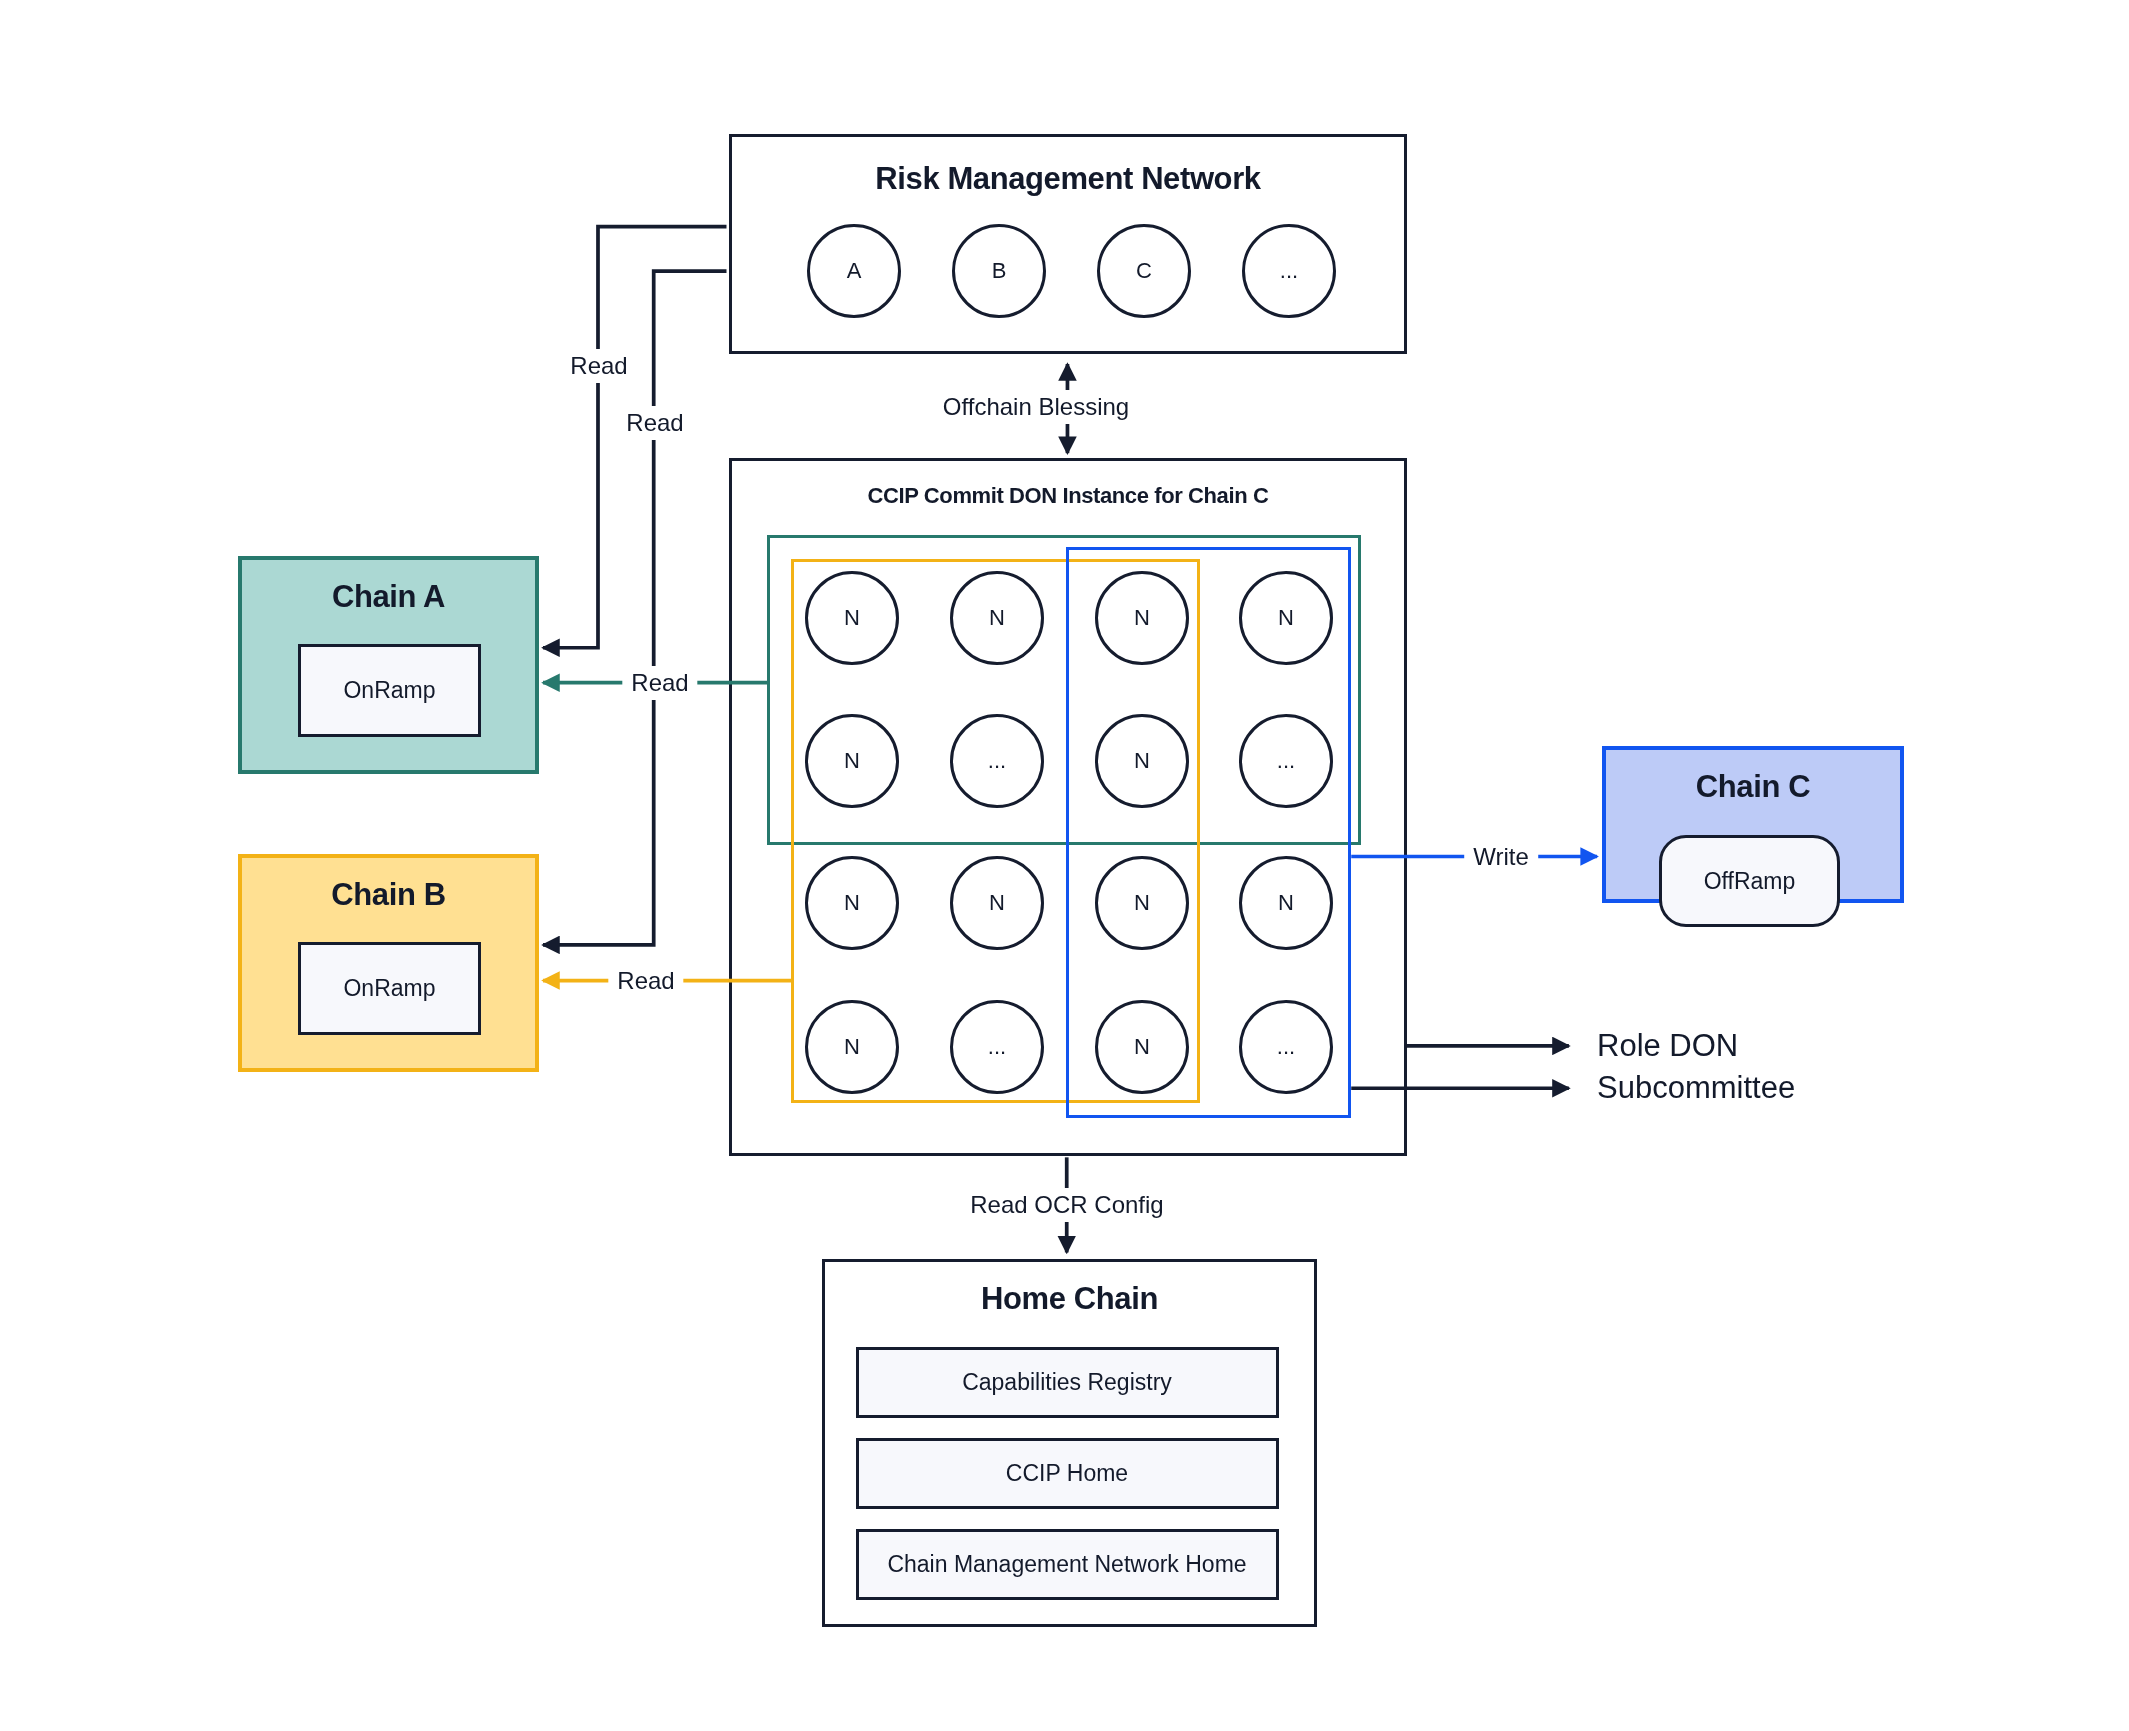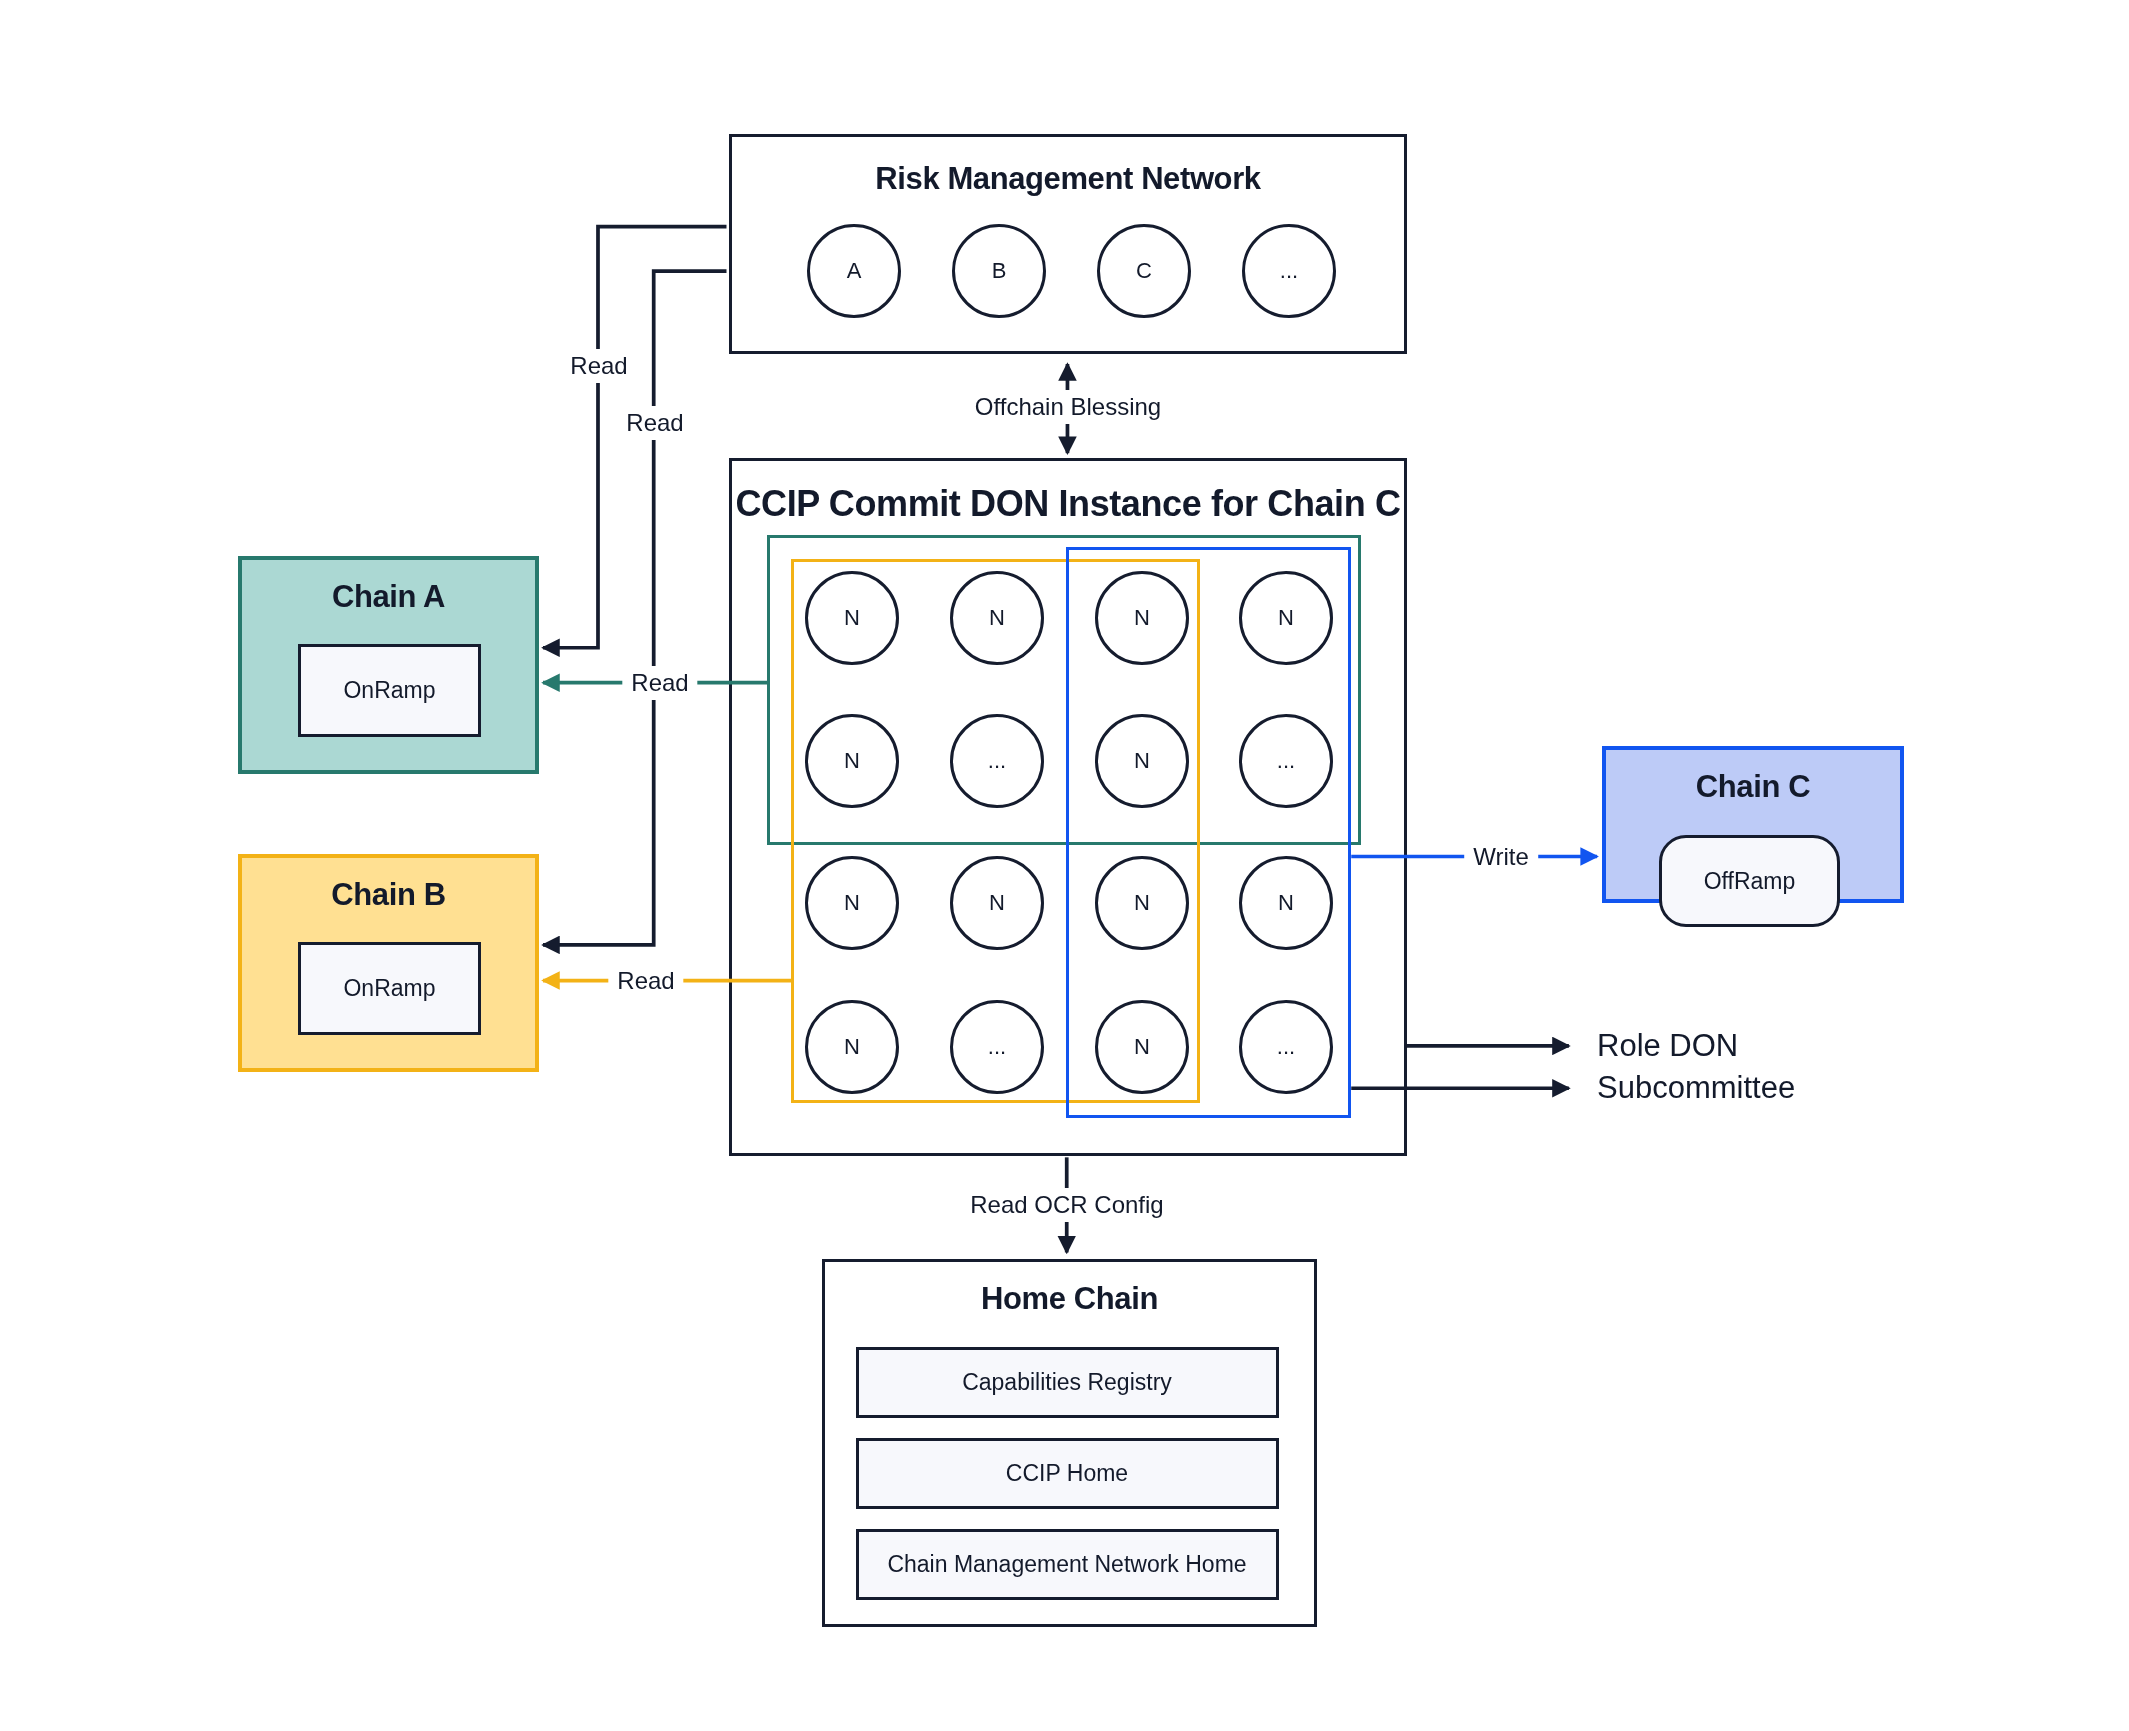--- a/index.html
+++ b/index.html
@@ -40,21 +40,21 @@
     display:flex;align-items:center;justify-content:center;font-size:23px;font-weight:500;
   }
   #chain-a{left:238px;top:556px;width:301px;height:218px;border-color:var(--teal);background:var(--teal-fill);}
   #chain-b{left:238px;top:854px;width:301px;height:218px;border-color:var(--amber);background:var(--amber-fill);}
   #chain-c{left:1602px;top:746px;width:302px;height:157px;border-color:var(--blue);background:var(--blue-fill);}
   #chain-a .contract,#chain-b .contract{left:56px;top:84px;width:183px;height:93px;}
   #chain-c .contract{left:53px;top:85px;width:181px;height:92px;border-radius:27px;}
   #rmn{left:729px;top:134px;width:678px;height:220px;}
   #rmn .box-title{margin-top:24px;}
   #don{left:729px;top:458px;width:678px;height:698px;}
-  #don .box-title{margin-top:22px;font-size:36px;}
+  #don .box-title{margin-top:22px;font-size:22px;}
   #home{left:822px;top:1259px;width:495px;height:368px;}
   #home .box-title{margin-top:19.3px;}
   .home-item{
     position:absolute;left:30.5px;width:423px;height:71px;border:3px solid var(--navy);
     background:var(--panel-fill);display:flex;align-items:center;justify-content:center;
     font-size:23px;font-weight:500;
   }
   svg.connectors{position:absolute;inset:0;z-index:2;}
   .ln{fill:none;stroke-width:5px;}
   .ln.navy{stroke:var(--navy);}
@@ -155,21 +155,21 @@
     <path class="ln navy" d="M978 305 H805 V872 H731" marker-end="url(#mk-navy)"></path>
     <path class="ln navy" d="M978 365 H880 V1272 H731" marker-end="url(#mk-navy)"></path>
     <path class="ln teal" d="M1035 919 H731" marker-end="url(#mk-teal)"></path>
     <path class="ln amber" d="M1067 1320 H731" marker-end="url(#mk-amber)"></path>
     <path class="ln blue" d="M1819 1153 H2150" marker-end="url(#mk-blue)"></path>
     <path class="ln navy" d="M1893 1408 H2112" marker-end="url(#mk-navy)"></path>
     <path class="ln navy" d="M1819 1465 H2112" marker-end="url(#mk-navy)"></path>
     <path class="ln navy" d="M1436 1558 V1686" marker-end="url(#mk-navy)"></path>
   </svg>
 
-  <div class="edge-label" style="left:1068px;top:407px">Offchain Blessing</div>
+  <div class="edge-label" style="left:1036px;top:407px">Offchain Blessing</div>
   <div class="edge-label" style="left:599px;top:366px">Read</div>
   <div class="edge-label" style="left:655px;top:423px">Read</div>
   <div class="edge-label" style="left:660px;top:683px">Read</div>
   <div class="edge-label" style="left:646px;top:981px">Read</div>
   <div class="edge-label" style="left:1501px;top:857px">Write</div>
   <div class="edge-label" style="left:1067px;top:1205px">Read OCR Config</div>
   <div class="side-label" style="left:1597px;top:1046px">Role DON</div>
   <div class="side-label" style="left:1597px;top:1088px">Subcommittee</div>
 
 </div>

